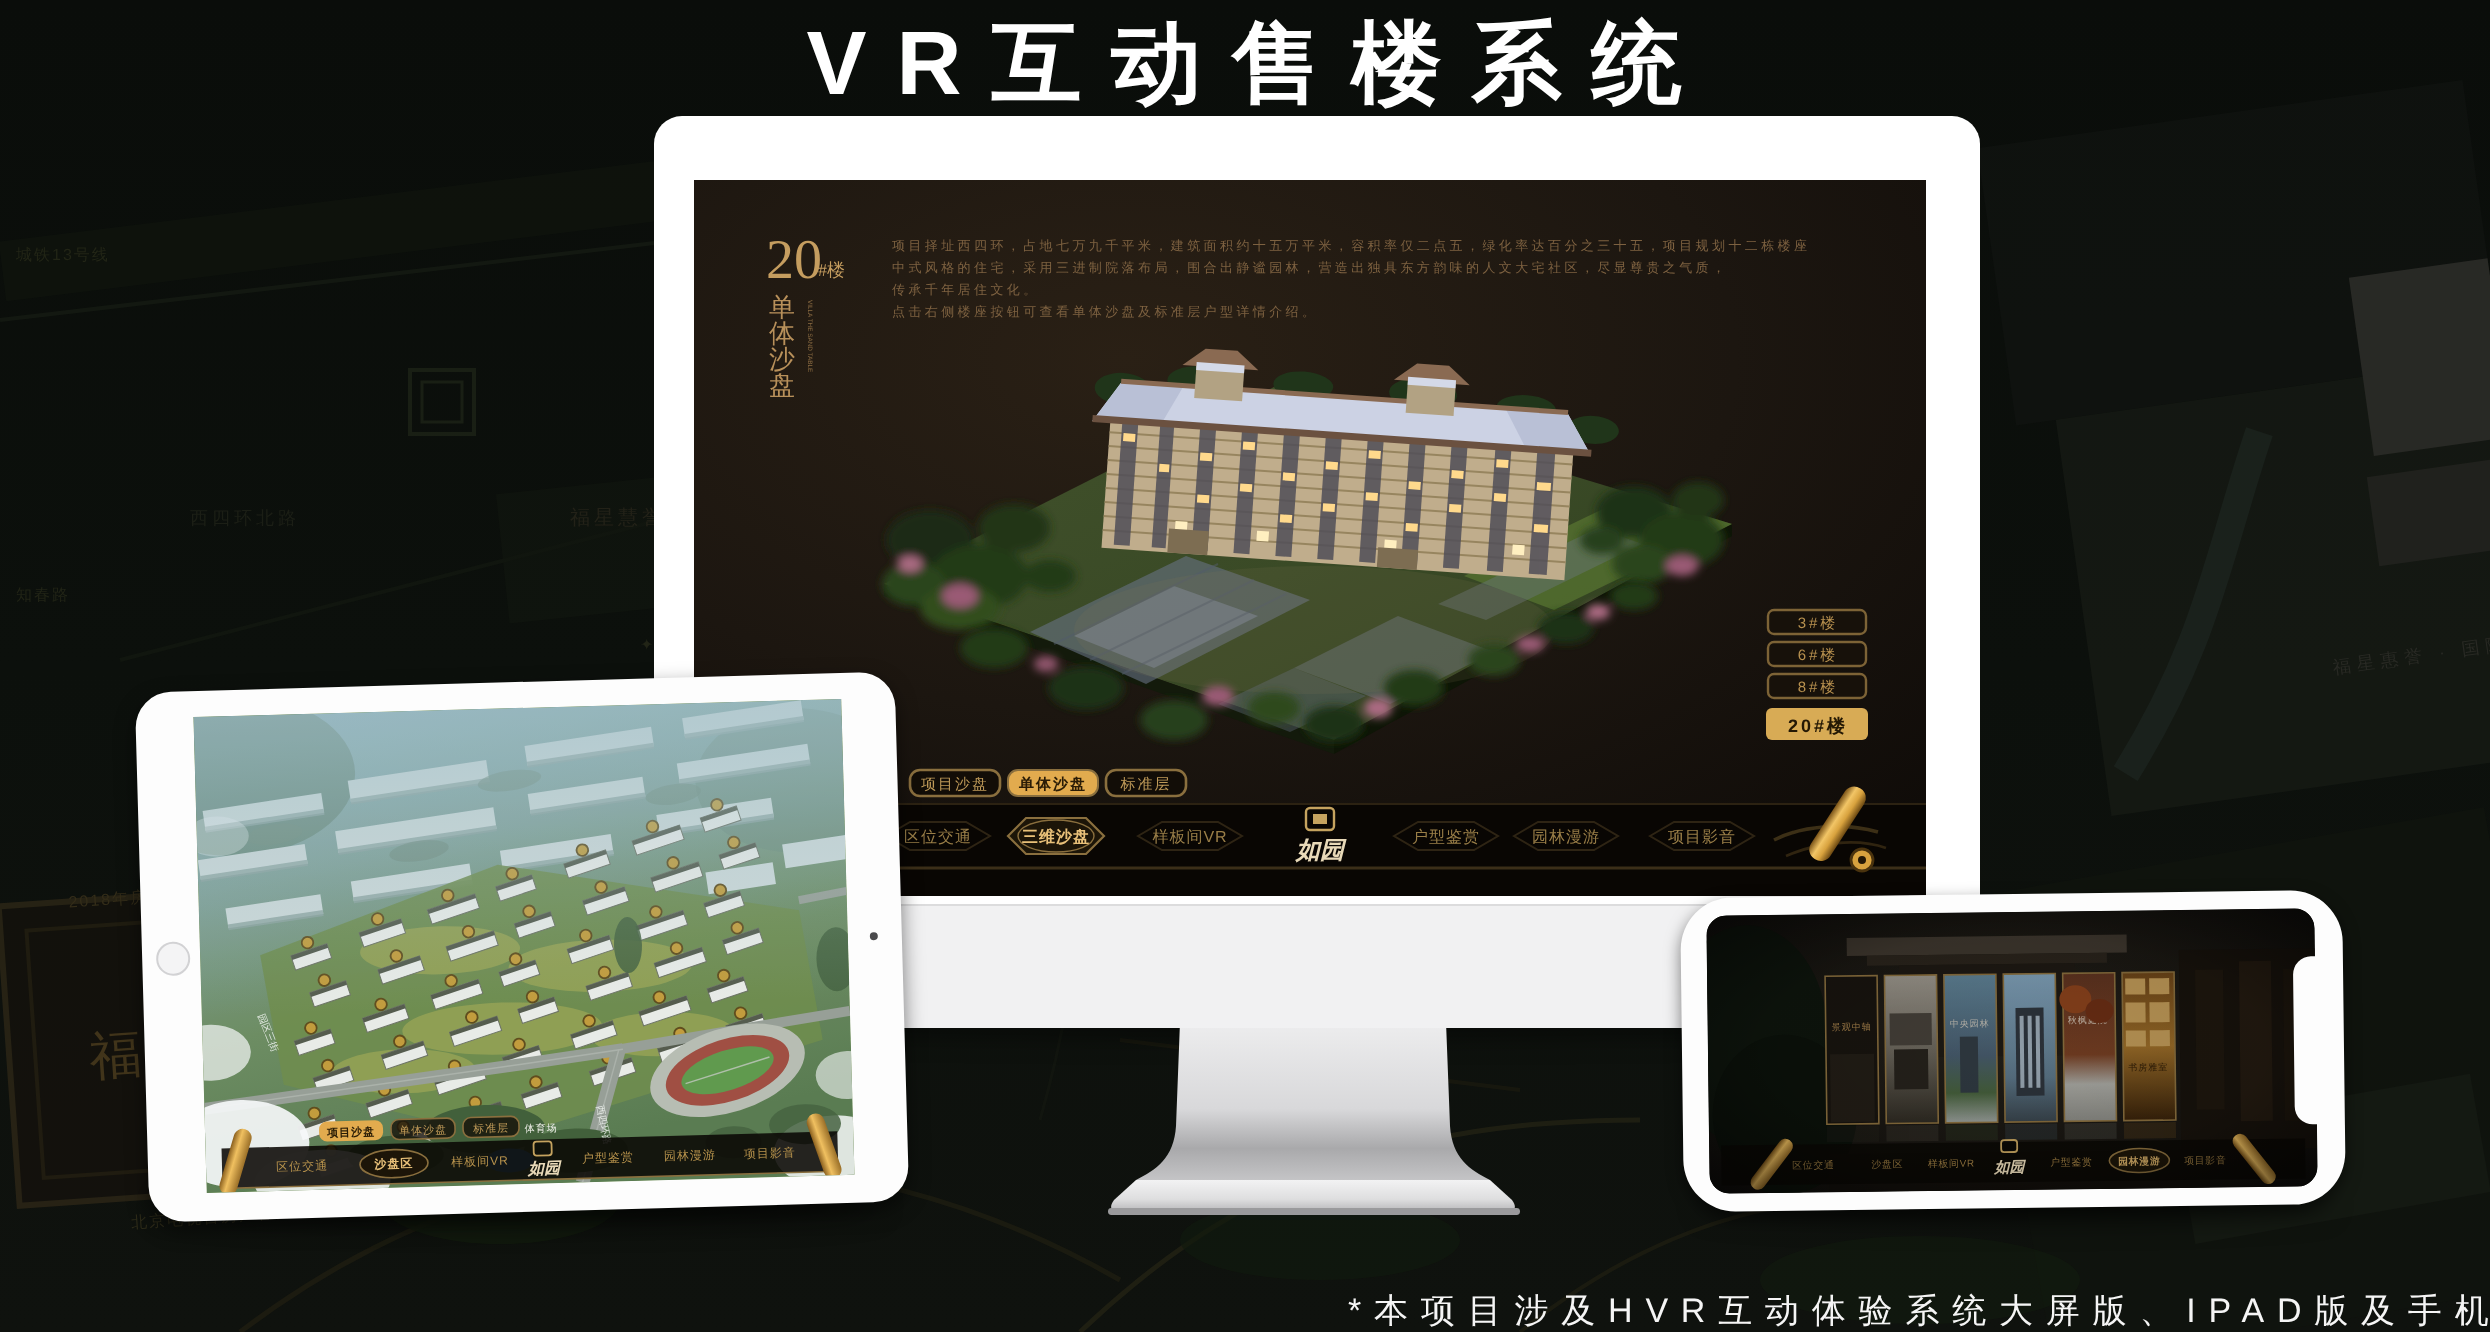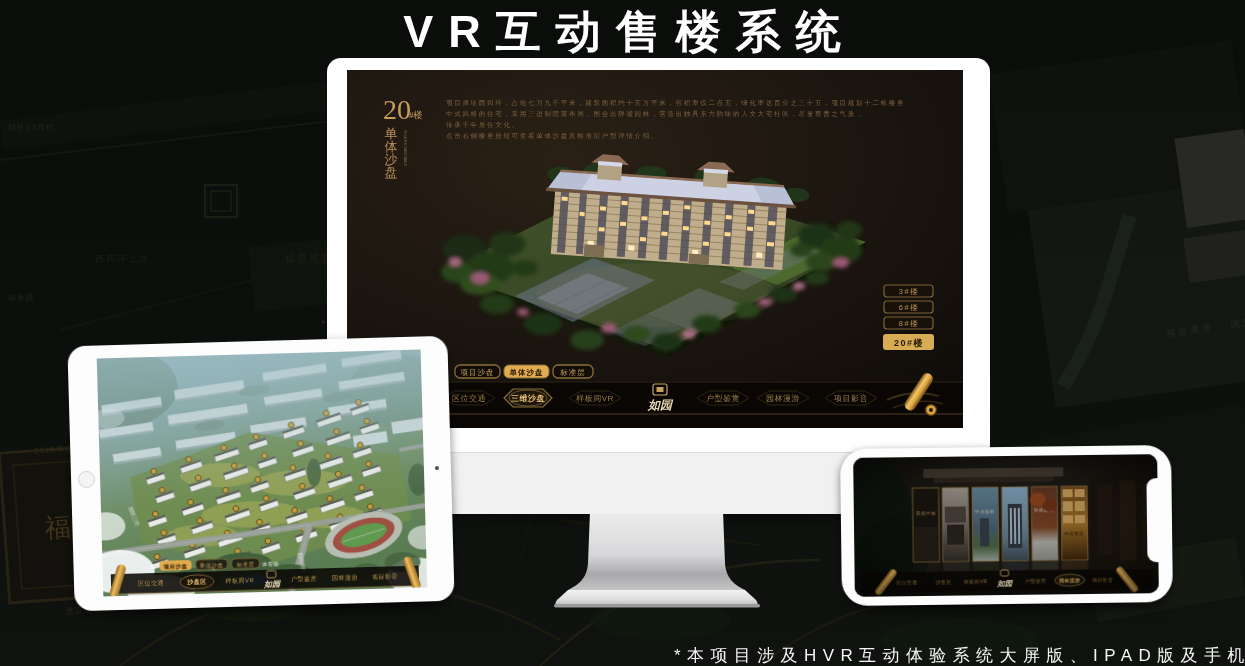--- a/index.html
+++ b/index.html
@@ -105,21 +105,21 @@
   <path d="M45 0 L178 0 L180 52 C181 68 190 74 200 79 L23 79 C33 74 42 68 43 52 Z" fill="url(#neck)"></path>
 
   <path d="M23 79 L200 79 L211 89 C214 93 212 95 208 95 L15 95 C11 95 9 93 12 89 Z" fill="url(#baseg)"></path>
   <rect x="9" y="93" width="206" height="3.5" rx="1.7" fill="#9a9a9c"></rect>
 </svg>
 
 <div class="abs" style="left:327px;top:58px;width:663px;height:455px;background:#ffffff;border-radius:14px;"></div>
 
 <div class="abs" style="left:327px;top:452px;width:663px;height:61px;background:#f1f1f2;border-top:1px solid #dcdcdd;border-radius:0 0 10px 10px;"></div>
 
-<div class="abs" style="left:347px;top:70px;width:616px;height:358px;background:#c4b5fd;overflow:hidden;">
+<div class="abs" style="left:347px;top:90px;width:616px;height:358px;background:#c4b5fd;overflow:hidden;">
   <svg width="616" height="358" viewBox="0 0 616 358" id="monsvg">
     <defs>
       <filter id="soft2" x="-20%" y="-20%" width="140%" height="140%">
             <feGaussianBlur stdDeviation="2"></feGaussianBlur>
           </filter>
       <radialGradient id="scrbg" cx="0.35" cy="0.25" r="1.1">
         <stop offset="0" stop-color="#2a2015"></stop>
         <stop offset="0.45" stop-color="#1c1610"></stop>
         <stop offset="1" stop-color="#0a0705"></stop>
       </radialGradient>

